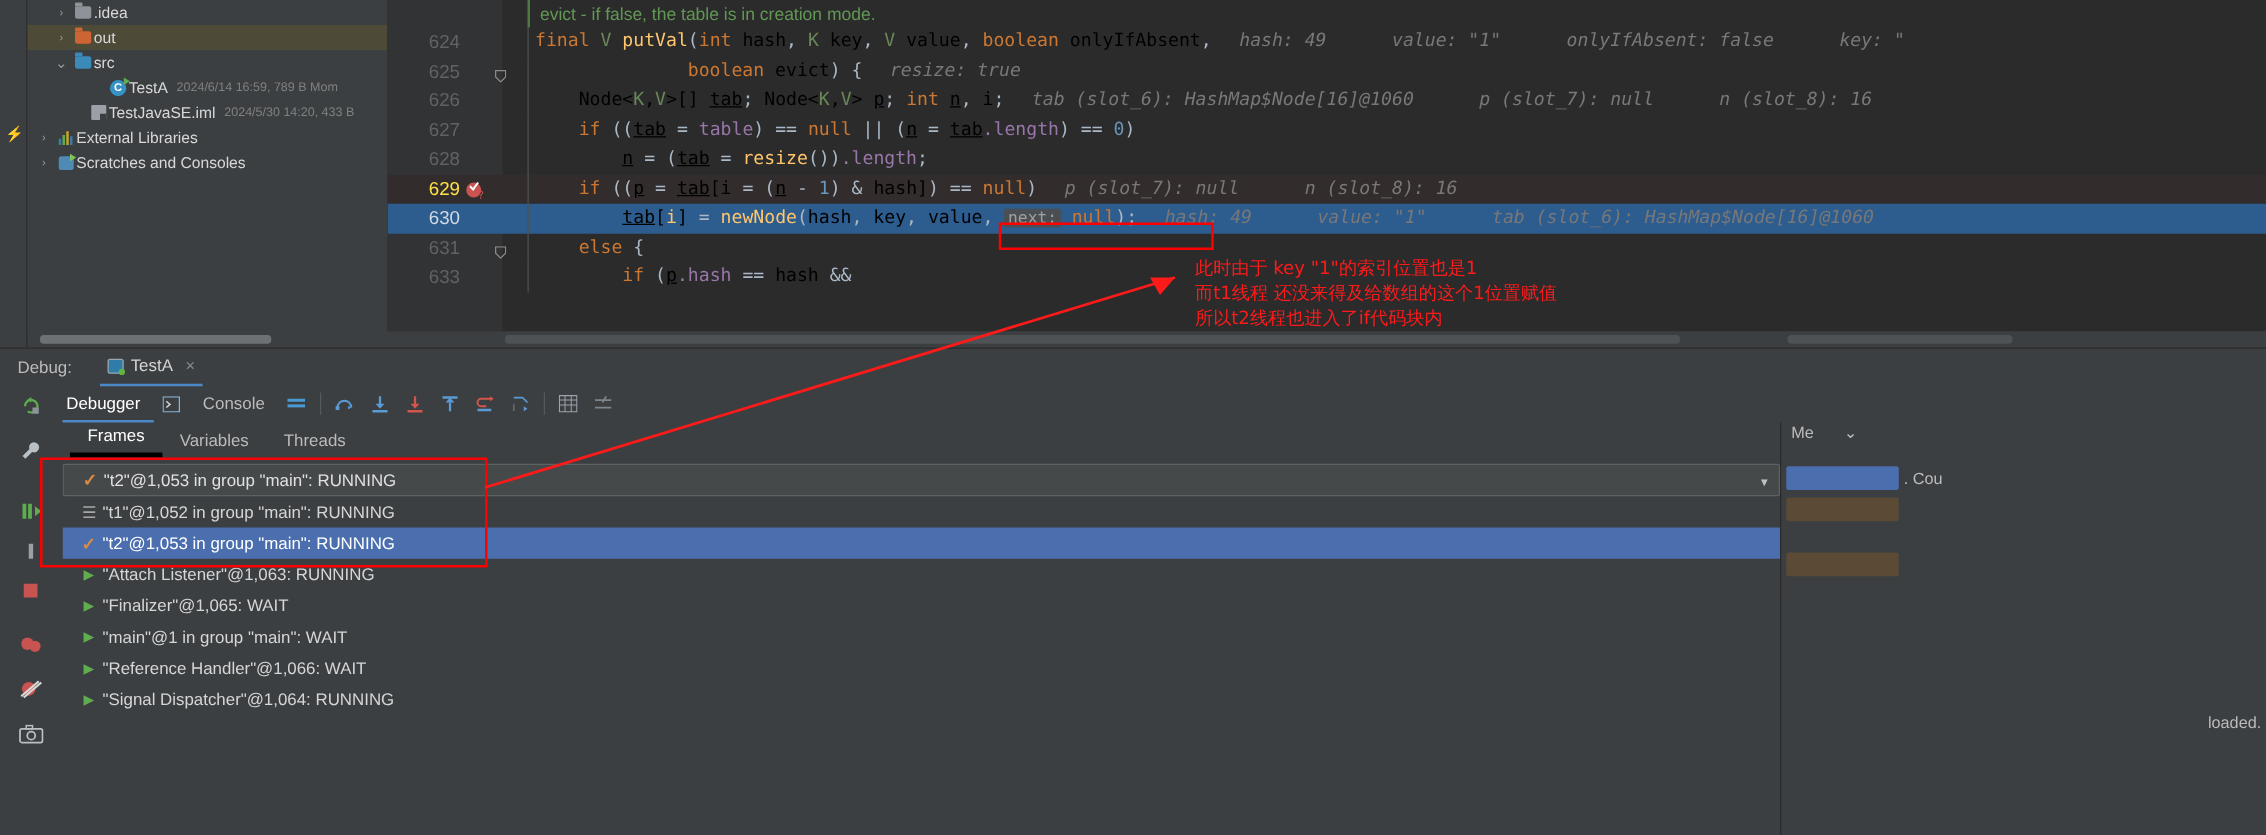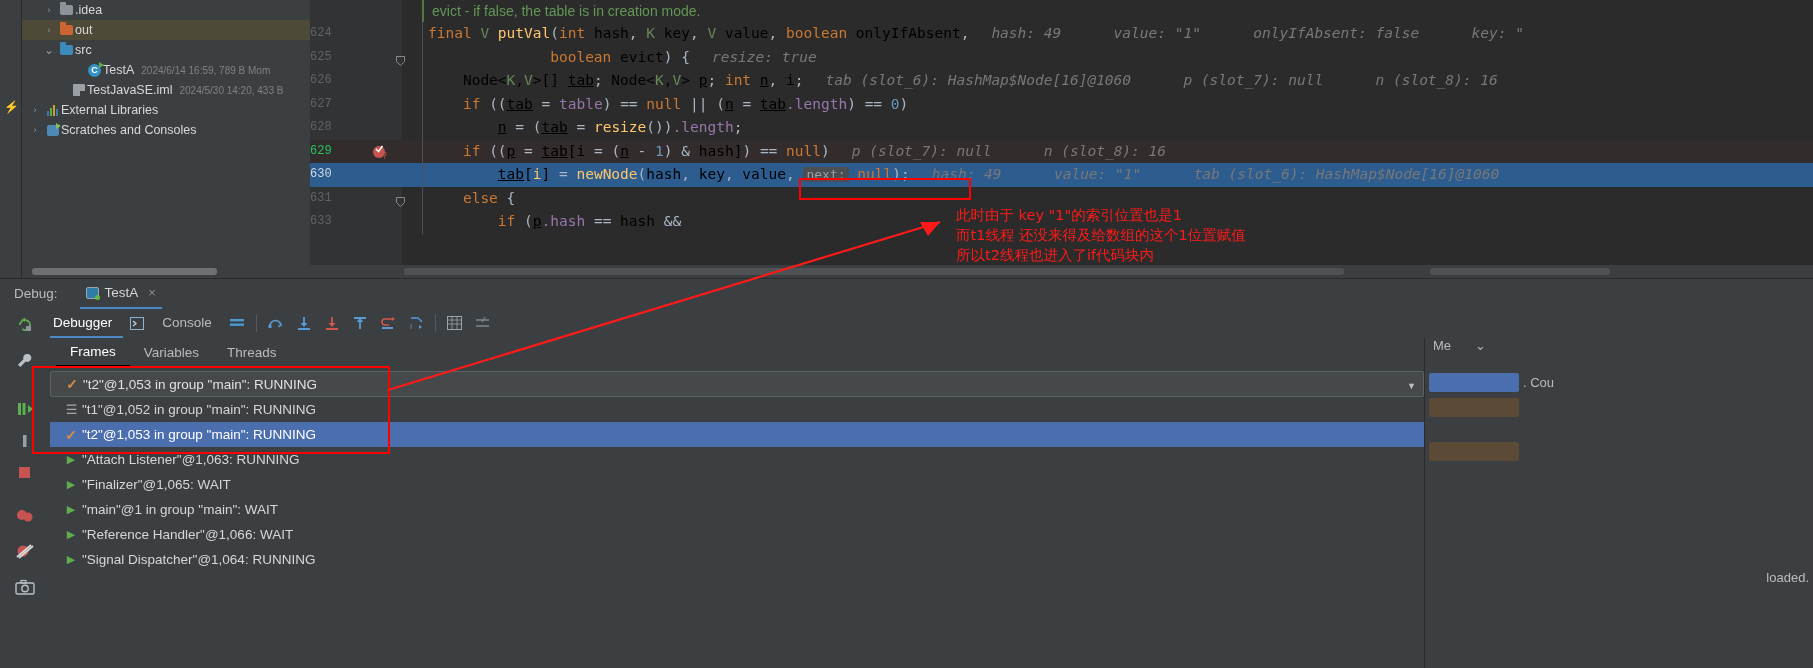--- a/index.html
+++ b/index.html
@@ -72,29 +72,29 @@
   .gutter {
     position: absolute; left: 0; top: 0; width: 92px; height: 100%;
     background: #313335;
   }
   .code-area { position: absolute; left: 0; top: 0; right: 0; height: 100%; }
   .cl {
     position: relative; height: 23.5px; line-height: 23.5px;
     font-family: "DejaVu Sans Mono", monospace; font-size: 14.5px; white-space: pre;
   }
   .cl .num {
-    position: absolute; left: 0; width: 58px; 
-    color: #606366; font-family: Liberation Mono, monospace; font-size: 12px;
+    position: absolute; left: 0; width: 58px; text-align: right;
+    color: #606366; font-family: Liberation Sans, sans-serif; font-size: 15px;
   }
   .cl .bp { position: absolute; left: 62px; top: 3px; }
   .cl .fold { position: absolute; left: 86px; top: 5px; color: #8a8a8a; font-size: 11px; }
   .cl .txt { position: absolute; left: 118px; top: 0; }
   .cl .hint { color: #787878; font-style: italic; }
   .cl.exec { background: #332c2c; }
-  .cl.exec .num { color: #22c55e; }
+  .cl.exec .num { color: #fde047; }
   .cl.curr { background: #2d5c8f; }
   .cl.curr .num { color: #cfd8e3; }
   .cl .bar { position: absolute; left: 112px; top: 0; width: 1px; height: 100%; background: #4d5152; }
 
   .doc { color: #629755; font-size: 14px; font-family: "Liberation Sans", sans-serif; }
   .docbar { position:absolute; left:112px; top:0; width:2px; height:100%; background:#4f7a3f; }
 
   
   .kw   { color: #cc7832; }
   .gen  { color: #6a8759; }
@@ -150,21 +150,21 @@
   .dleft {
     position: absolute; left: 0; top: 30px; width: 50px; bottom: 0; background: #3c3f41;
   }
   .dleft .sideic { position:absolute; left: 14px; width:22px; height:22px; display:flex;align-items:center;justify-content:center; }
 
   .subtabs {
     position: absolute; left: 50px; top: 60px; right: 0; height: 28px;
     display:flex; align-items:flex-end; padding-left: 6px; gap: 0;
   }
   .subtabs .st { font-size: 13.5px; color:#bbbbbb; padding: 0 14px 6px 14px; }
-  .subtabs .st.active { color:#ffffff; border-bottom: 1px solid #000000; }
+  .subtabs .st.active { color:#ffffff; border-bottom: 4px solid #000000; }
 
   .frames {
     position: absolute; left: 50px; top: 92px; width: 1374px; bottom: 0;
     background: #3c3f41; overflow: hidden;
   }
   .combo {
     position: relative; height: 26px; margin: 1px 0 0 0;
     background: #45494a; border: 1px solid #5c6164; border-radius: 2px;
     display:flex; align-items:center; padding-left: 10px;
   }

